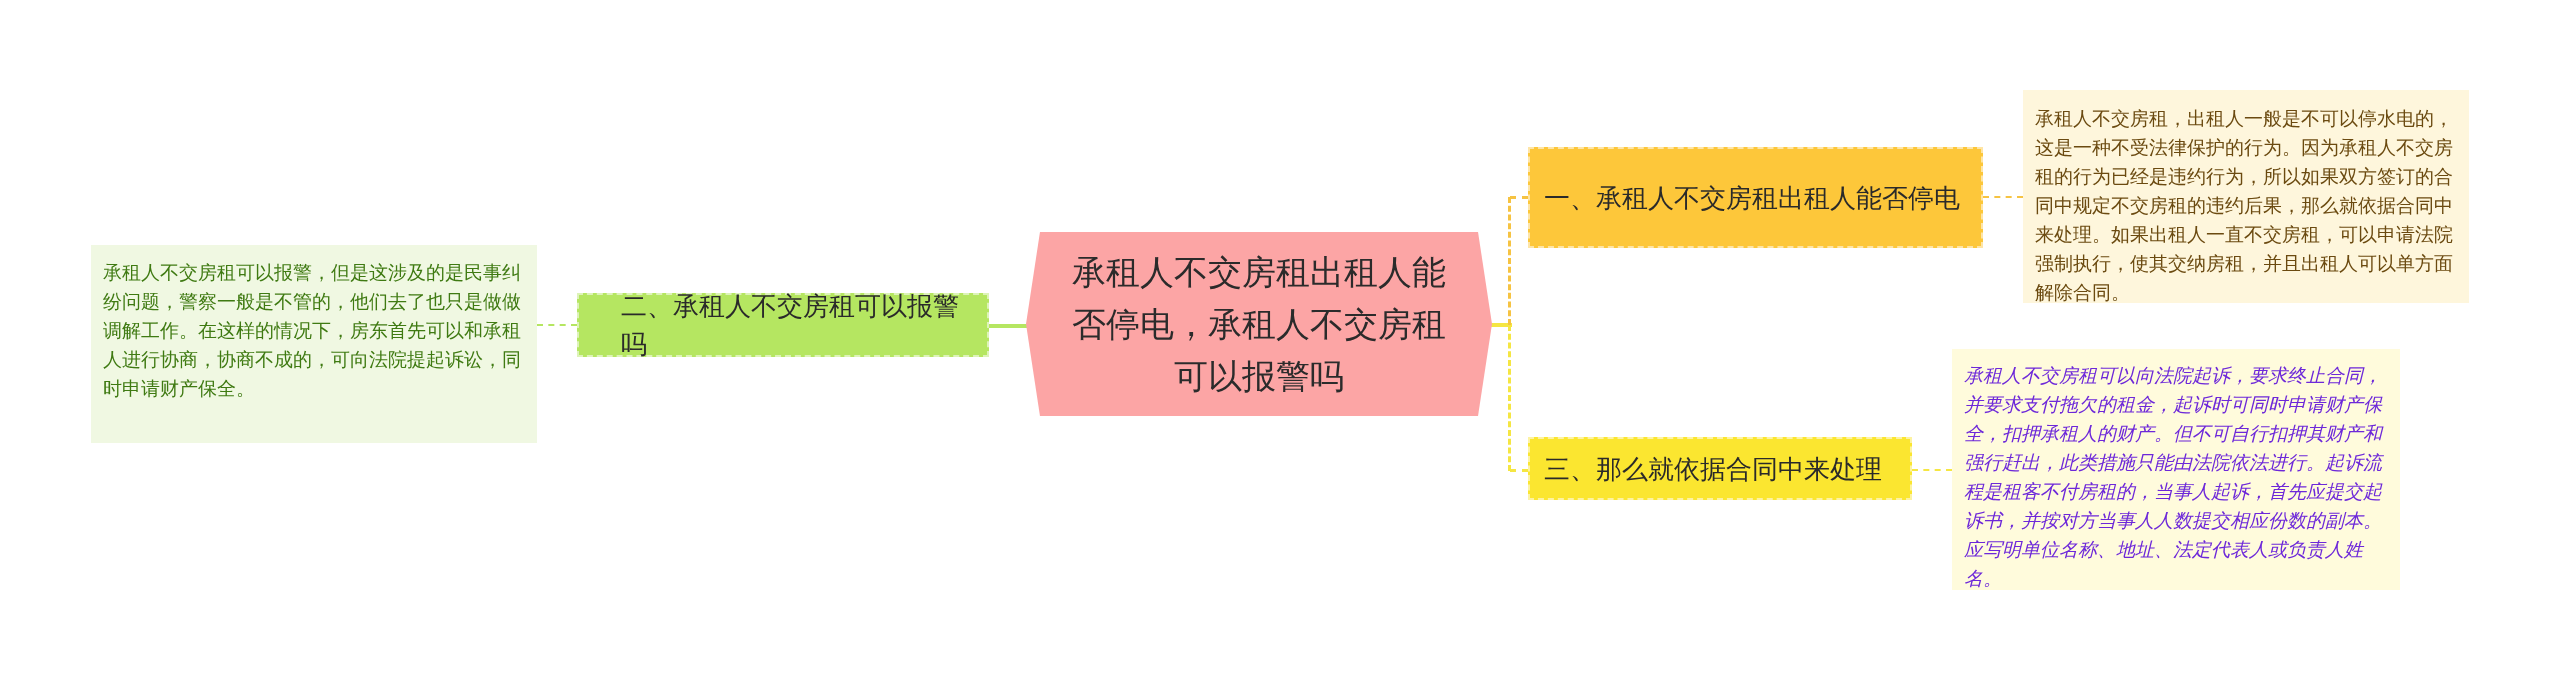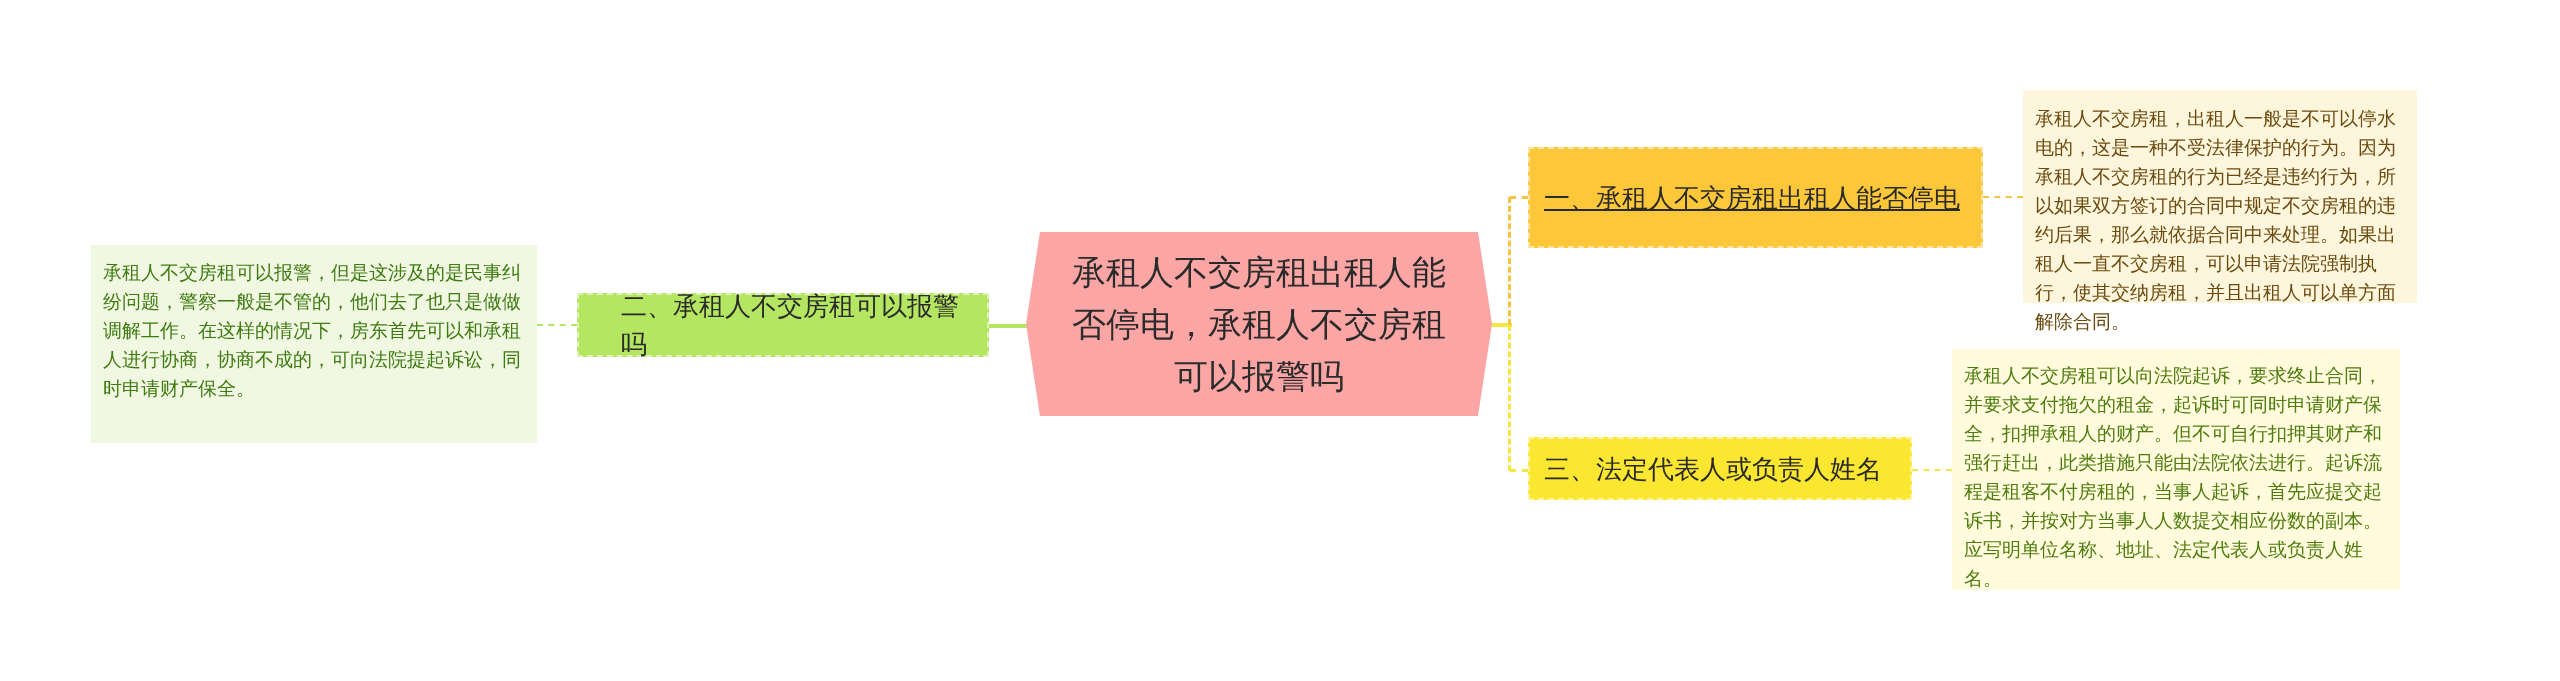--- a/index.html
+++ b/index.html
@@ -25,21 +25,21 @@
     color: #2a2a2a; font-size: 26px; line-height: 38px;
     padding: 0 14px;
   }
   .b1 { left: 1528px; top: 147px; width: 455px; height: 101px; }
   .b2 { left: 577px; top: 293px; width: 412px; height: 64px; padding: 0 14px; }
   .b3 { left: 1528px; top: 437px; width: 384px; height: 63px; }
 
   .detail {
     font-size: 19px; line-height: 29px; padding: 14px 12px;
   }
-  .d1 { left: 2023px; top: 90px; width: 394px; height: 213px; }
+  .d1 { left: 2023px; top: 90px; width: 446px; height: 213px; }
   .d2 { left: 91px; top: 245px; width: 446px; height: 198px; padding-top: 13px; }
   .d3 { left: 1952px; top: 349px; width: 448px; height: 241px; padding-top: 12px; }
 
   .line-h { height: 0; }
   .line-v { width: 0; }
 </style>
 </head>
 <body>
 
 <div class="abs line-h" style="left:989px; top:324px; width:40px; border-top:4px solid #b5e661;"></div>
@@ -50,31 +50,31 @@
 <div class="abs line-v" style="left:1508px; top:325px; height:146px; border-left:3px dashed #f5e642;"></div>
 <div class="abs line-h" style="left:1510px; top:196px; width:18px; border-top:3px dashed #f6c342;"></div>
 <div class="abs line-h" style="left:1510px; top:469px; width:18px; border-top:3px dashed #f5e642;"></div>
 <div class="abs line-h" style="left:1983px; top:196px; width:40px; border-top:2px dashed #f6c342;"></div>
 <div class="abs line-h" style="left:1912px; top:469px; width:40px; border-top:2px dashed #f5e642;"></div>
 
 <div class="abs center" style="background:#fca5a5;justify-content:flex-end;">
   <span>承租人不交房租出租人能否停电，承租人不交房租可以报警吗</span>
 </div>
 
-<div class="abs branch b1" style="background:#fdc73a;text-decoration:underline;">
+<div class="abs branch b1" style="background:#fdc73a;">
   <span>一、承租人不交房租出租人能否停电</span>
 </div>
 <div class="abs branch b2" style="background:#b5e661;padding-left:42px;">
   <span>二、承租人不交房租可以报警吗</span>
 </div>
 <div class="abs branch b3" style="background:#fbe630;">
-  <span>三、法定代表人或负责人姓名</span>
+  <span>三、那么就依据合同中来处理</span>
 </div>
 
 <div class="abs detail d1" style="background:#fef6dc; color:#6b4a10;">
   <span>承租人不交房租，出租人一般是不可以停水电的，这是一种不受法律保护的行为。因为承租人不交房租的行为已经是违约行为，所以如果双方签订的合同中规定不交房租的违约后果，那么就依据合同中来处理。如果出租人一直不交房租，可以申请法院强制执行，使其交纳房租，并且出租人可以单方面解除合同。</span>
 </div>
 <div class="abs detail d2" style="background:#f0f8e2; color:#3f7a12;">
   <span>承租人不交房租可以报警，但是这涉及的是民事纠纷问题，警察一般是不管的，他们去了也只是做做调解工作。在这样的情况下，房东首先可以和承租人进行协商，协商不成的，可向法院提起诉讼，同时申请财产保全。</span>
 </div>
-<div class="abs detail d3" style="background:#fffbdc; color:#4d7c0f;">
+<div class="abs detail d3" style="background:#fffbdc; color:#6d28d9;font-style:italic;">
   <span>承租人不交房租可以向法院起诉，要求终止合同，并要求支付拖欠的租金，起诉时可同时申请财产保全，扣押承租人的财产。但不可自行扣押其财产和强行赶出，此类措施只能由法院依法进行。起诉流程是租客不付房租的，当事人起诉，首先应提交起诉书，并按对方当事人人数提交相应份数的副本。应写明单位名称、地址、法定代表人或负责人姓名。</span>
 </div>
 
 </body></html>

